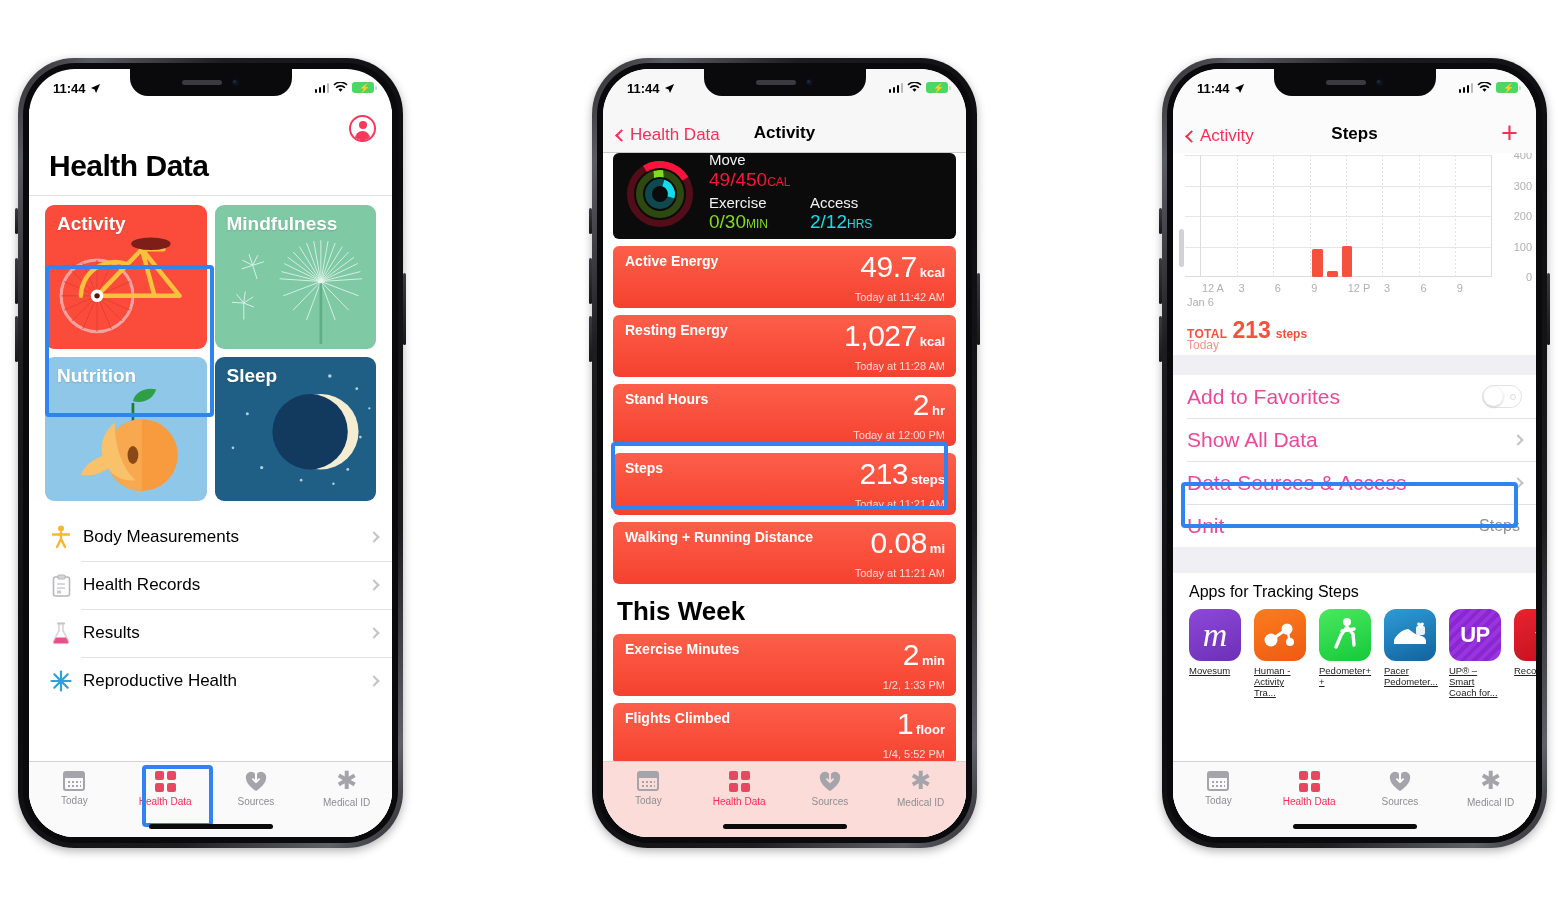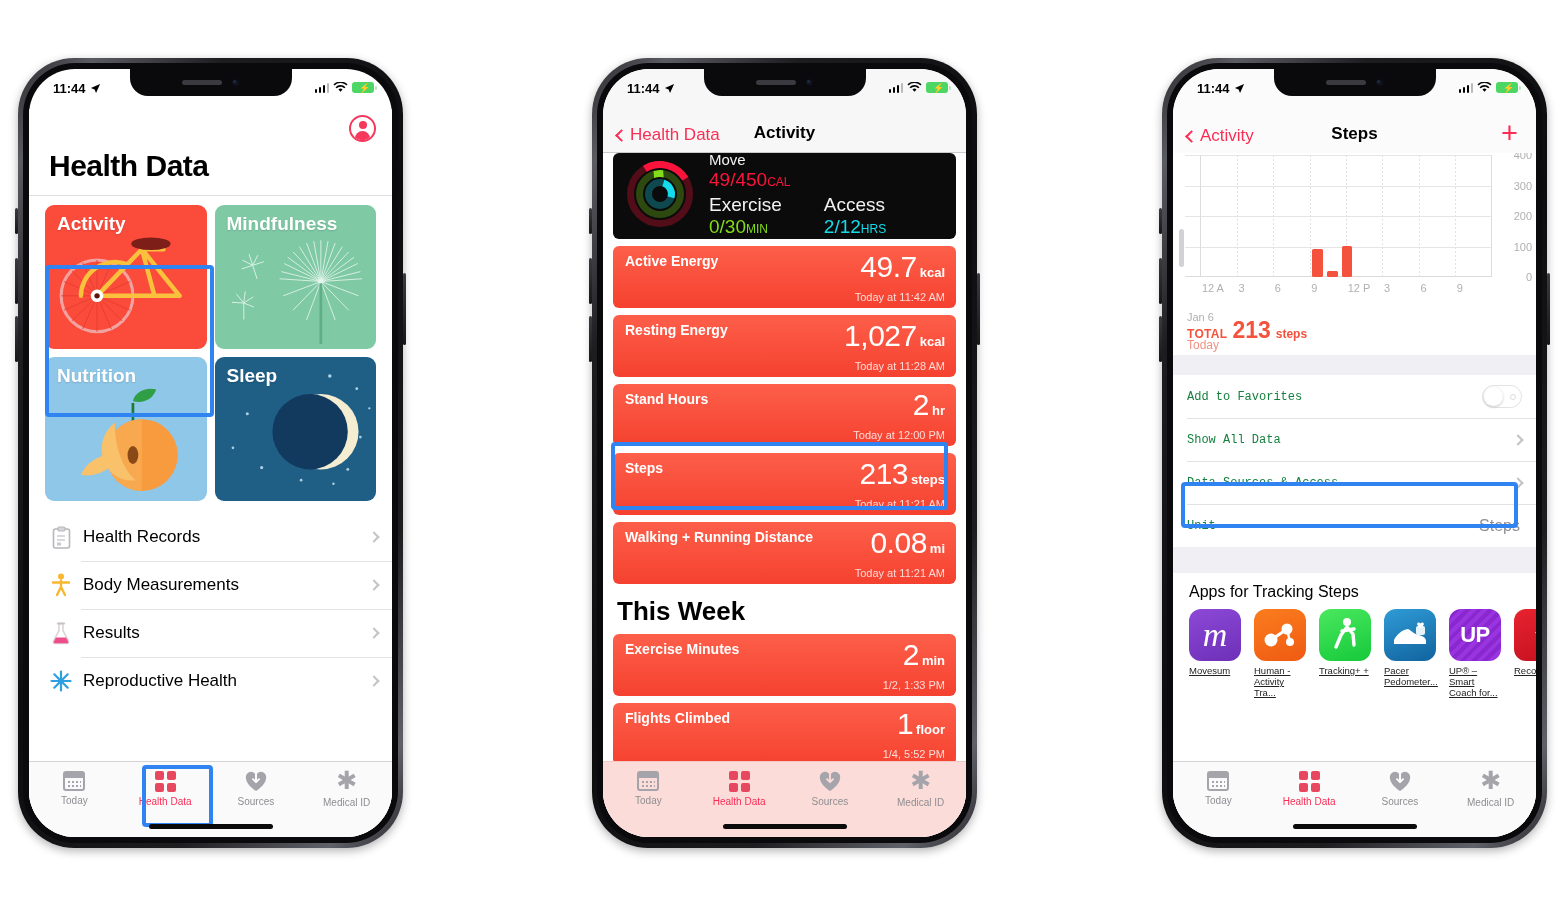--- a/index.html
+++ b/index.html
@@ -167,21 +167,21 @@
   .a-out { inset:0; border-top-color:#fa143c; transform:rotate(14deg); }
   .a-mid { inset:9px; border-top-color:#82dc19; transform:rotate(-4deg);
            clip-path: polygon(40% 0, 60% 0, 60% 25%, 40% 25%); }
   .a-in  { inset:18px; border-top-color:#14dceb; transform:rotate(62deg); }
 
   .ringtext { position:absolute; left:96px; top:0; right:8px; }
   .rt-move-l { font-size:15px; color:#f2f2f2; margin-top:-2px; }
   .rt-move-v { font-size:19px; color:#fa143c; font-weight:500; margin-top:1px; }
   .rt-move-v small { font-size:12px; }
   .rt-grid { display:flex; gap:42px; margin-top:3px; }
-  .rt-lab { font-size:19px; color:#f2f2f2; }
+  .rt-lab { font-size:15px; color:#f2f2f2; }
   .rt-ex { font-size:19px; color:#82dc19; font-weight:500; }
   .rt-ex small { font-size:12px; }
   .rt-st { font-size:19px; color:#14dceb; font-weight:500; }
   .rt-st small { font-size:12px; }
 
   .mcard { margin:7px 10px 0; height:62px; border-radius:6px; position:relative;
            background: linear-gradient(180deg,#fd5f4a 0%, #f5412f 100%); overflow:hidden; }
   .mc-title { position:absolute; left:12px; top:7px; font-size:14px; font-weight:bold; color:#fff; }
   .mc-val { position:absolute; right:11px; top:4px; display:flex; align-items:baseline; gap:3px; }
   .mc-num { font-size:30px; color:#fff; font-weight:300; letter-spacing:-0.5px; }
@@ -207,21 +207,21 @@
 
   .total { position:absolute; left:14px; display:flex; align-items:baseline; gap:5px; }
   .tot-lab { font-size:12px; font-weight:bold; color:#f4523c; letter-spacing:0.3px; }
   .tot-num { font-size:23px; font-weight:bold; color:#f4523c; }
   .tot-unit { font-size:12px; font-weight:bold; color:#f4523c; }
   .tot-sub { position:absolute; left:14px; font-size:12px; color:#f09383; }
 
   .grouphead { background:#efeff4; height:20px; }
   .srow { height:43px; display:flex; align-items:center; padding:0 14px; background:#fff; position:relative; }
   .srow + .srow::before { content:""; position:absolute; left:14px; right:0; top:0; height:0.5px; background:#e2e2e6; }
-  .srow-label { font-size:12px; color:#15803d; flex:1;font-family:Liberation Mono, monospace; }
+  .srow-label { font-size:21px; color:#ec4899; flex:1; }
   .srow-value { font-size:16px; color:#8e8e93; margin-right:2px; }
   .toggle { width:40px; height:23px; border-radius:12px; background:#fff;
             border:1.5px solid #e2e2e6; position:relative; }
   .toggle-knob { position:absolute; left:1px; top:1px; width:19px; height:19px; border-radius:50%;
                  background:#fff; box-shadow:0 1px 3px rgba(0,0,0,0.22); }
   .toggle-o { position:absolute; right:5px; top:8px; width:6px; height:6px; border-radius:50%;
               border:1.2px solid #dcdce0; }
 
   .apps-title { font-size:16px; color:#000; padding:10px 0 0 16px; }
   .apps { display:flex; gap:13px; padding:8px 0 0 16px; }
@@ -409,39 +409,39 @@
               </g>
               <circle cx="118" cy="78" r="42" fill="#f4edd2"></circle>
               <circle cx="106" cy="78" r="42" fill="#12395e"></circle>
             </svg>
           </div>
         </div>
 
         <div class="rows">
           <div class="row">
             <span class="row-ico">
+              <svg width="20" height="24" viewBox="0 0 20 24">
+                  <circle cx="10" cy="3.5" r="3" fill="#f7b731"></circle>
+                  <path d="M10 7.5v7M2 9.5h16M6 22l4-8 4 8" stroke="#f7b731" stroke-width="2.4" fill="none" stroke-linecap="round"></path>
+                </svg>
+            </span>
+            <span class="row-label">Body Measurements</span>
+            <span class="chev-r"></span>
+          </div>
+          <div class="row">
+            <span class="row-ico">
               <svg width="19" height="23" viewBox="0 0 19 23">
                   <rect x="1.5" y="3" width="16" height="19" rx="2" fill="none" stroke="#b7b7bc" stroke-width="1.6"></rect>
                   <rect x="6" y="1" width="7" height="4" rx="1.2" fill="#d6d6da" stroke="#b7b7bc" stroke-width="1.2"></rect>
                   <line x1="5" y1="10" x2="13" y2="10" stroke="#c9c9ce" stroke-width="1.4"></line>
                   <line x1="5" y1="14" x2="13" y2="14" stroke="#c9c9ce" stroke-width="1.4"></line>
                   <rect x="5" y="16.5" width="4" height="3" fill="#c9c9ce"></rect>
                 </svg>
             </span>
             <span class="row-label">Health Records</span>
-            <span class="chev-r"></span>
-          </div>
-          <div class="row">
-            <span class="row-ico">
-              <svg width="20" height="24" viewBox="0 0 20 24">
-                  <circle cx="10" cy="3.5" r="3" fill="#f7b731"></circle>
-                  <path d="M10 7.5v7M2 9.5h16M6 22l4-8 4 8" stroke="#f7b731" stroke-width="2.4" fill="none" stroke-linecap="round"></path>
-                </svg>
-            </span>
-            <span class="row-label">Body Measurements</span>
             <span class="chev-r"></span>
           </div>
           <div class="row">
             <span class="row-ico">
               <svg width="20" height="23" viewBox="0 0 20 23">
                   <path d="M8 1.5v7L2.5 19a1.6 1.6 0 0 0 1.4 2.4h12.2A1.6 1.6 0 0 0 17.5 19L12 8.5v-7z" fill="none" stroke="#d8d0d4" stroke-width="1.5"></path>
                   <path d="M5 15.5h10l2 3.8a1.3 1.3 0 0 1-1.1 2H4.1A1.3 1.3 0 0 1 3 19.3z" fill="#ef4d8a"></path>
                   <line x1="6.8" y1="1.5" x2="13.2" y2="1.5" stroke="#c9c1c6" stroke-width="1.8" stroke-linecap="round"></line>
                 </svg>
             </span>
@@ -768,21 +768,21 @@
 
             <div class="xlab" style="left:5.5%;  bottom:-17px">12 A</div>
             <div class="xlab" style="left:17.4%; bottom:-17px">3</div>
             <div class="xlab" style="left:29.2%; bottom:-17px">6</div>
             <div class="xlab" style="left:41.1%; bottom:-17px">9</div>
             <div class="xlab" style="left:53%;   bottom:-17px">12 P</div>
             <div class="xlab" style="left:64.8%; bottom:-17px">3</div>
             <div class="xlab" style="left:76.7%; bottom:-17px">6</div>
             <div class="xlab" style="left:88.5%; bottom:-17px">9</div>
           </div>
-          <div class="daylab" style="top:156px">Jan 6</div>
+          <div class="daylab" style="top:141px">Jan 6</div>
         </div>
 
         <div style="position:relative; height:48px;">
           <div class="total" style="top:10px">
             <span class="tot-lab">TOTAL</span>
             <span class="tot-num">213</span>
             <span class="tot-unit">steps</span>
           </div>
           <div class="tot-sub" style="top:31px">Today</div>
         </div>
@@ -831,21 +831,21 @@
             </div>
             <div class="app-name">Human - Activity Tra...</div>
           </div>
           <div class="app">
             <div class="app-icon" style="background:linear-gradient(160deg,#4ae85f,#16c93a)">
               <svg width="30" height="36" viewBox="0 0 30 36">
                   <circle cx="17" cy="5" r="4" fill="#fff"></circle>
                   <path d="M17 10 L11 18 L6 30 M17 10 L23 17 L24 28 M12 14 L24 12" stroke="#fff" stroke-width="3.4" fill="none" stroke-linecap="round" stroke-linejoin="round"></path>
                 </svg>
             </div>
-            <div class="app-name">Tracking+ +</div>
+            <div class="app-name">Pedometer+ +</div>
           </div>
           <div class="app">
             <div class="app-icon" style="background:linear-gradient(160deg,#2f9bd6,#11639e)">
               <svg width="40" height="30" viewBox="0 0 40 30">
                   <path d="M4 20c3-6 8-10 14-11 4 2 6 5 11 6 4 1 7 3 7 6v3H4z" fill="#fff"></path>
                   <rect x="26" y="6" width="9" height="9" rx="2" fill="#e9f3fa"></rect>
                   <path d="M30.5 3.5c1-1.6 3.4-1.3 3.4.6 0 1.5-2 3-3.4 4-1.4-1-3.4-2.5-3.4-4 0-1.9 2.4-2.2 3.4-.6z" fill="#fff"></path>
                 </svg>
             </div>
             <div class="app-name">Pacer Pedometer...</div>

